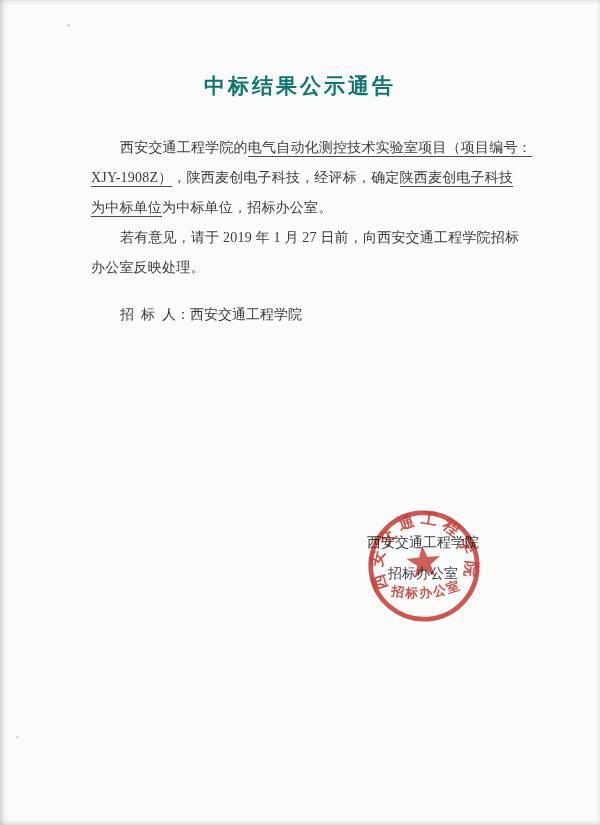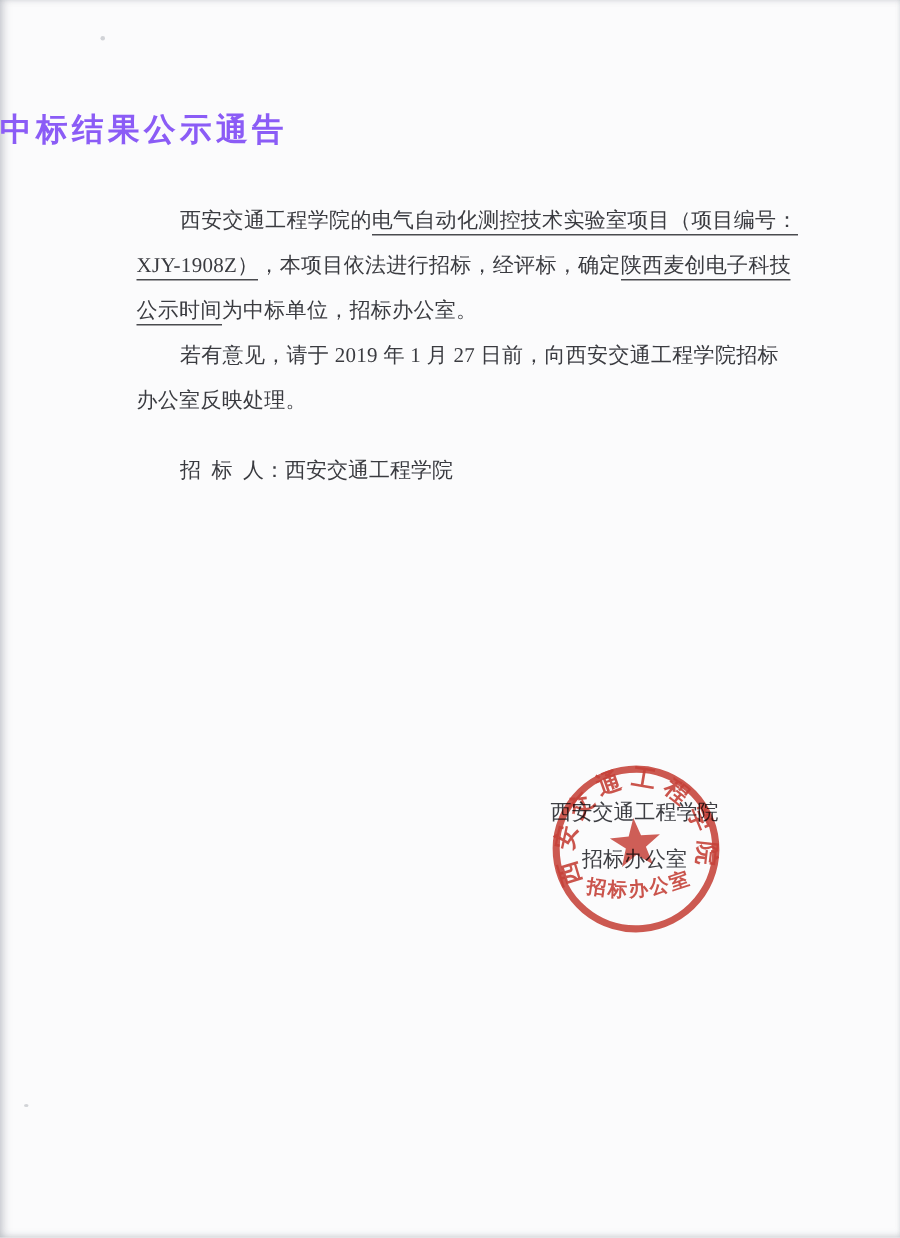--- a/index.html
+++ b/index.html
@@ -21,25 +21,25 @@
       inset 4px 0 6px -2px rgba(140,145,155,.45),
       inset 0 -3px 5px -2px rgba(160,165,175,.35),
       inset 0 3px 4px -3px rgba(170,175,185,.25),
       inset -2px 0 3px -2px rgba(170,175,185,.25);
   }
   .title {
     position: absolute;
     top: 72px;
     left: 0;
     width: 100%;
-    text-align: left;
+    text-align: center;
     font-size: 21px;
     font-weight: 700;
     letter-spacing: 3px;
-    color: #8b5cf6;
+    color: #0f766e;
   }
   .doc-body {
     position: absolute;
     left: 91px;
     top: 133px;
     width: 440px;
     font-size: 14px;
     line-height: 30px;
   }
   .line { white-space: pre; letter-spacing: 0.2px; }
@@ -99,22 +99,22 @@
 </style>
 </head>
 <body>
 
 <div class="paper">
 
   <div class="title">中标结果公示通告</div>
 
   <div class="doc-body">
     <div class="line indent"><span>西安交通工程学院的</span><span class="u">电气自动化测控技术实验室项目（项目编号：</span></div>
-    <div class="line"><span class="u">XJY-1908Z）</span><span>，本项目依法进行招标，经评标，确定</span><span class="u">陕西麦创电子科技</span></div>
-    <div class="line"><span class="u">公示时间</span><span>为中标单位，招标办公室。</span></div>
+    <div class="line"><span class="u">XJY-1908Z）</span><span>，陕西麦创电子科技，经评标，确定</span><span class="u">陕西麦创电子科技</span></div>
+    <div class="line"><span class="u">为中标单位</span><span>为中标单位，招标办公室。</span></div>
     <div class="line indent"><span>若有意见，请于 2019 年 1 月 27 日前，向西安交通工程学院招标</span></div>
     <div class="line"><span>办公室反映处理。</span></div>
   </div>
 
   <div class="info">
     <div class="info-line"><span class="info-label">招标人</span><span>：</span><span>西安交通工程学院</span></div>
   </div>
 
   <div class="signature">
     <div>西安交通工程学院</div>

